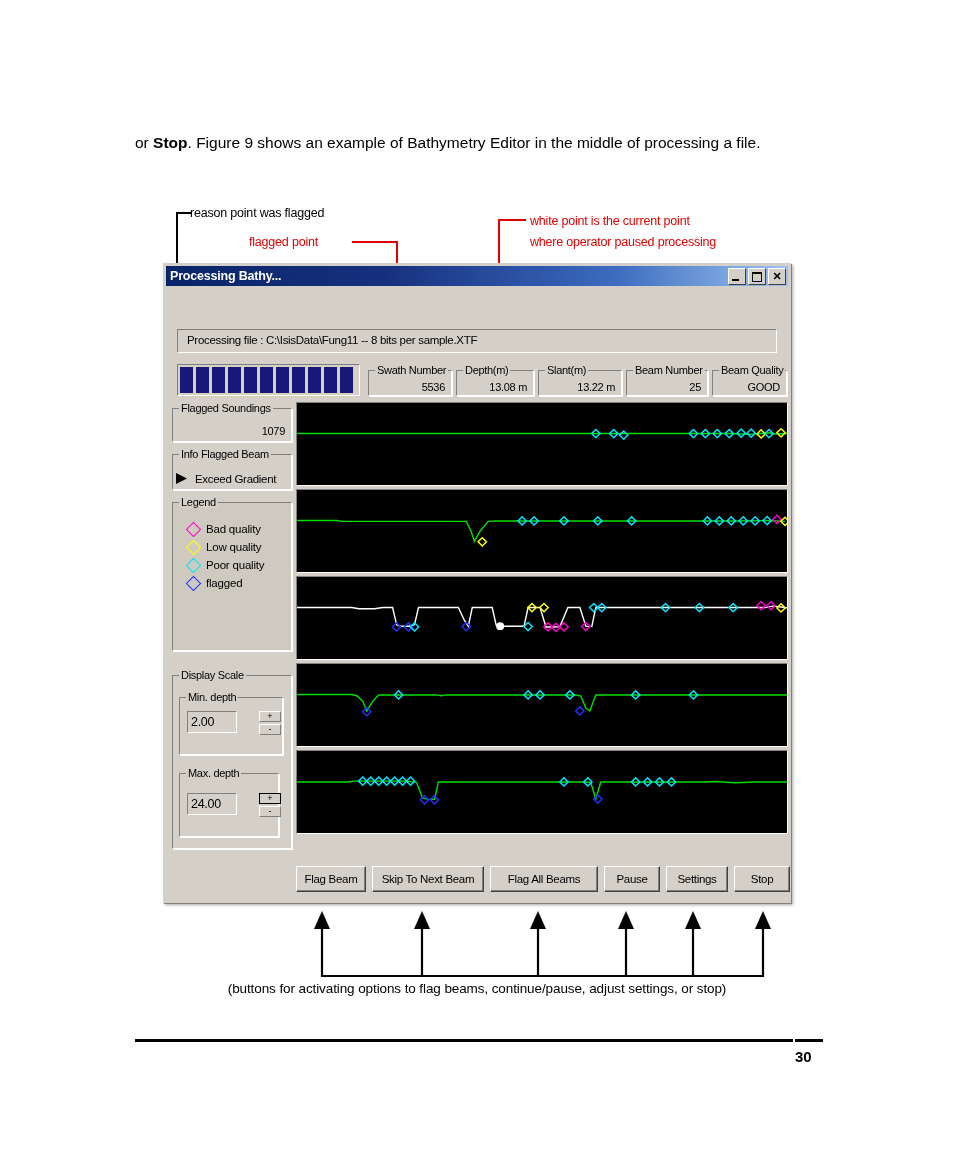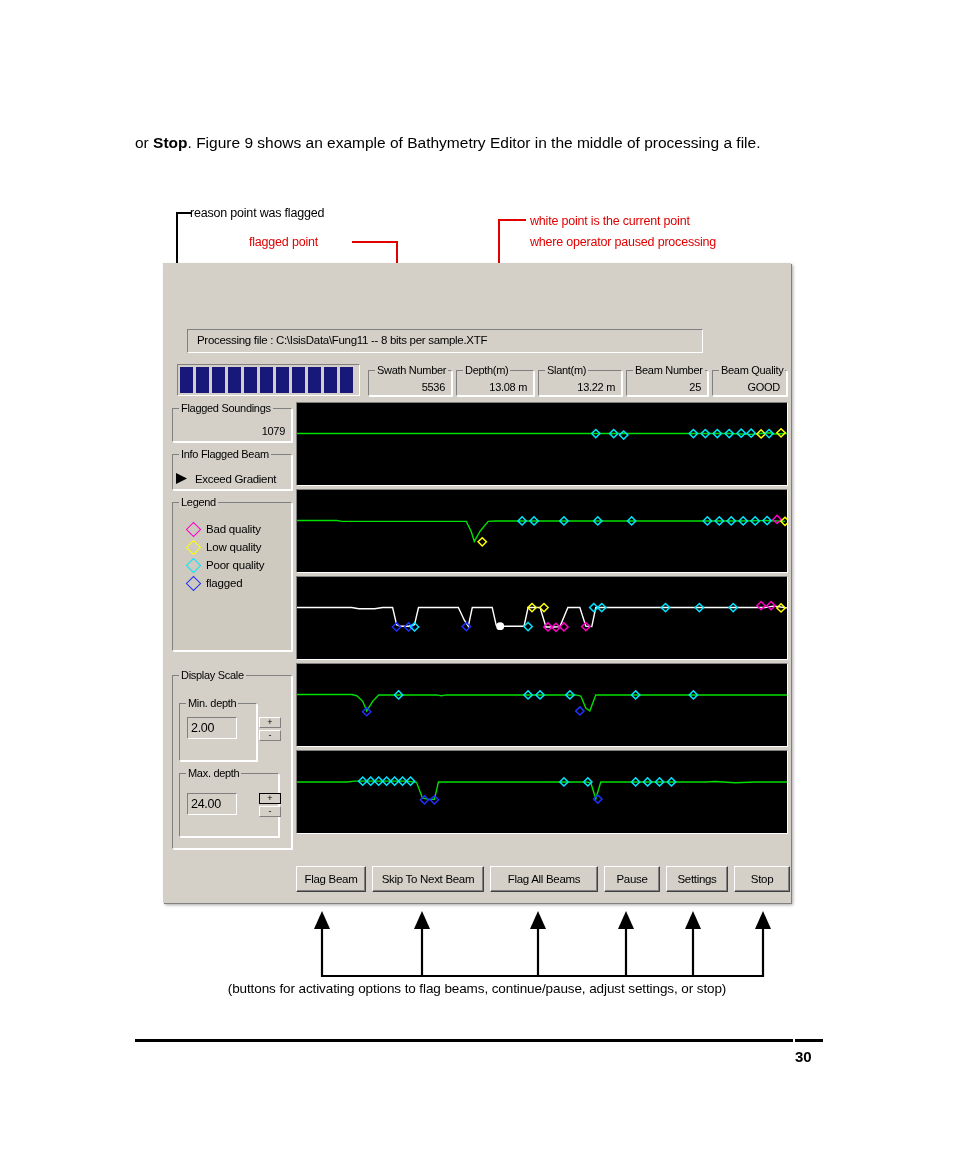--- a/index.html
+++ b/index.html
@@ -52,21 +52,21 @@
 
   .winbody{position:absolute;left:1px;top:21px;right:1px;bottom:1px;background:#d4d0c8;}
 
   
   .sunken{border-top:1px solid #808080;border-left:1px solid #808080;
           border-right:1px solid #fff;border-bottom:1px solid #fff;background:#d4d0c8;}
   .raised{border-top:1px solid #fff;border-left:1px solid #fff;
           border-right:1px solid #808080;border-bottom:1px solid #808080;background:#d4d0c8;}
 
   
-  .filebar{position:absolute;left:21px;top:43px;width:516px;height:24px;box-sizing:border-box;padding-left:8px;}
+  .filebar{position:absolute;left:11px;top:43px;width:600px;height:24px;box-sizing:border-box;padding-left:8px;}
   .filebar span{position:absolute;left:9px;top:4px;font-size:11.5px;color:#000;
                 font-family:"Liberation Sans",sans-serif;letter-spacing:-0.3px;white-space:nowrap;}
 
   
   .progwrap{position:absolute;left:11px;top:78px;width:183px;height:32px;box-sizing:border-box;}
   .prog{position:absolute;left:2px;top:2px;display:flex;gap:3px;}
   .prog i{display:block;width:13px;height:26px;background:#17187a;}
 
   
   .gb{position:absolute;box-sizing:border-box;}
@@ -143,20 +143,34 @@
 <div class="anno" style="left:530px;top:213px;">white point is the current point</div>
 <div class="anno" style="left:530px;top:234px;">where operator paused processing</div>
 <div class="rrule" style="left:498px;top:219px;width:28px;height:2px;"></div>
 <div class="rrule" style="left:498px;top:219px;width:2px;height:366px;"></div>
 <svg style="position:absolute;left:488px;top:583px;width:22px;height:28px;">
   <polygon points="0,0 22,0 11,28" fill="#e00000"></polygon>
 </svg>
 
 <div class="win">
 
+  <div class="titlebar">
+    <div class="t">Processing Bathy...</div>
+    <div class="wbtns">
+      <div class="wbtn min">
+          <i></i>
+        </div>
+      <div class="wbtn max">
+          <i></i>
+        </div>
+      <div class="wbtn cls">
+          <i>✕</i>
+        </div>
+    </div>
+  </div>
 
   <div class="winbody">
 
     <div class="filebar sunken">
       <span>Processing file : C:\IsisData\Fung11 -- 8 bits per sample.XTF</span>
     </div>
 
     <div class="progwrap sunken">
       <div class="prog">
         <i></i>
@@ -248,21 +262,21 @@
             <span>flagged</span>
           </div>
         </div>
       </div>
 
       <div class="gb sgb" style="height:180px;margin-top:18px;">
         <div class="fr"></div>
           <div class="fr2"></div>
         <div class="lg">Display Scale</div>
 
-        <div class="gb" style="left:7px;top:28px;width:78px;height:64px;">
+        <div class="gb" style="left:7px;top:22px;width:104px;height:64px;">
           <div class="fr"></div>
             <div class="fr2"></div>
           <div class="lg">Min. depth</div>
           <div class="spinrow" style="position:absolute;left:0;top:14px;">
             <div class="txtfield">2.00</div>
             <div class="spin">
               <div class="spb raised">+</div>
               <div class="spb raised">-</div>
             </div>
           </div>

